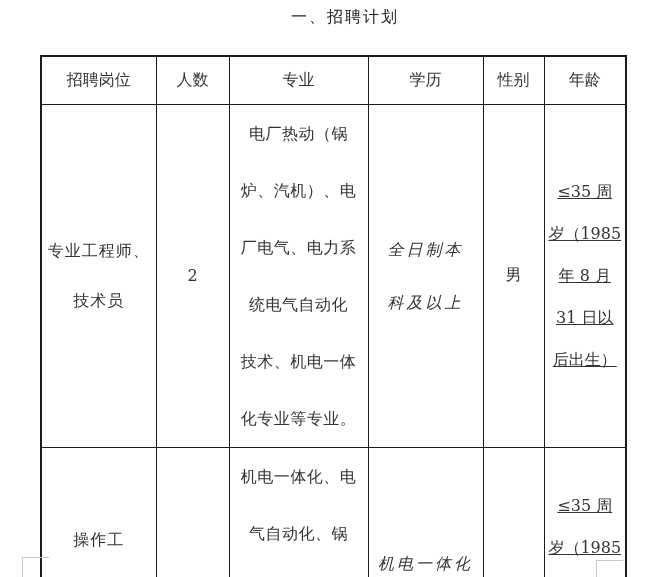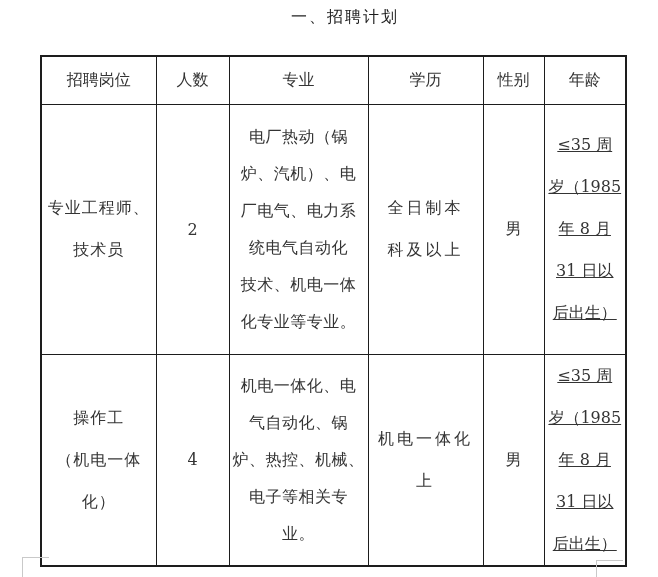--- a/index.html
+++ b/index.html
@@ -36,30 +36,30 @@
     text-align:center;
     vertical-align:middle;
     white-space:pre-line;
     font-weight:normal;
     padding:0;
     overflow:hidden;
   }
   tr.header-row{height:48px;}
   tr.row-1{height:250px;}
   tr.row-2{height:202px;}
-  .cell-position{line-height:42px;letter-spacing:1px;}
+  .cell-position{line-height:50px;letter-spacing:1px;}
   .cell-count{letter-spacing:0;}
   .cell-major{
     text-align:left;
     vertical-align:top;
     padding:3px 4px 0 7px;
-    line-height:37px;
+    line-height:57px;
     letter-spacing:0.5px;
   }
-  .cell-education{line-height:42px;letter-spacing:3px;}
+  .cell-education{line-height:53px;letter-spacing:3px;font-style:italic;}
   .cell-gender-top{vertical-align:top;padding-top:30px;line-height:40px;}
   .cell-age{
     text-align:left;
     vertical-align:top;
     padding:4px 2px 0 8px;
     line-height:42px;
     text-decoration:underline;
   }
   .boundary-mark{
     position:absolute;

